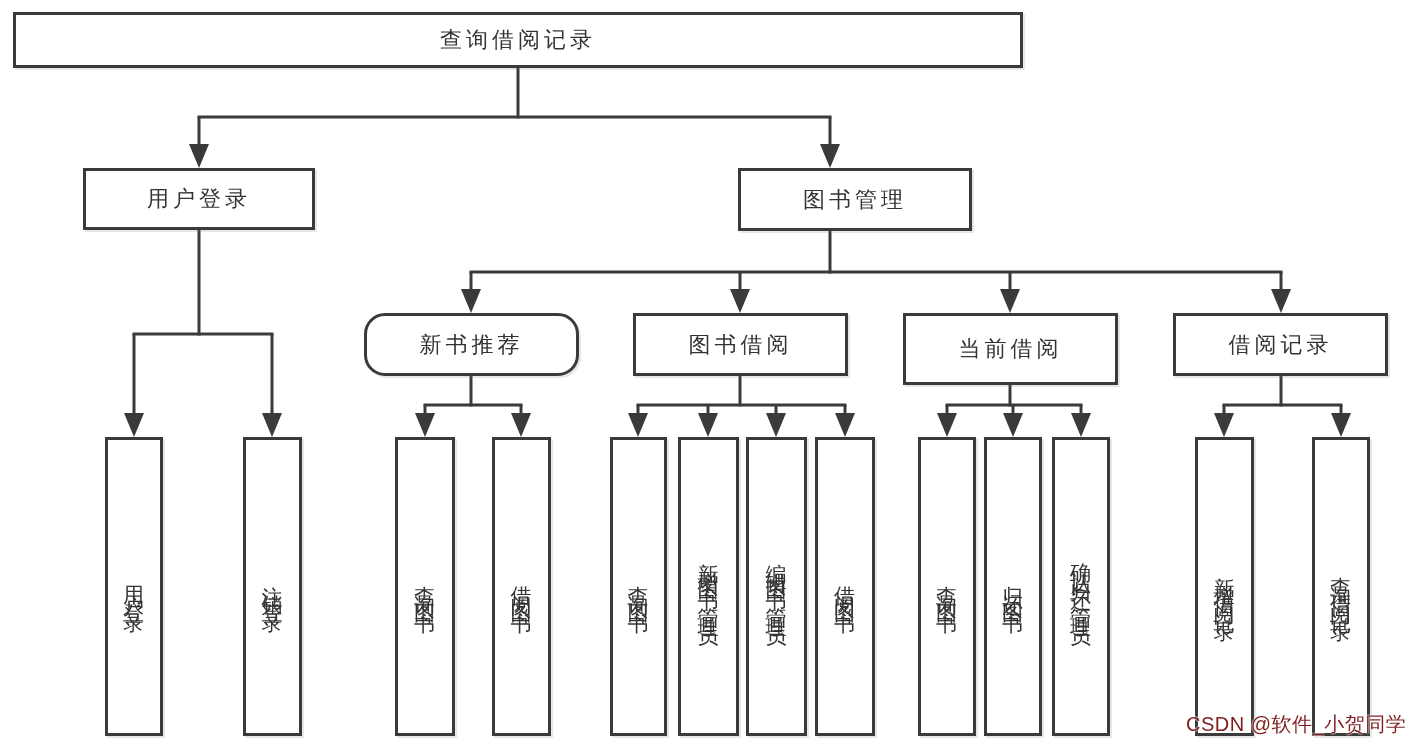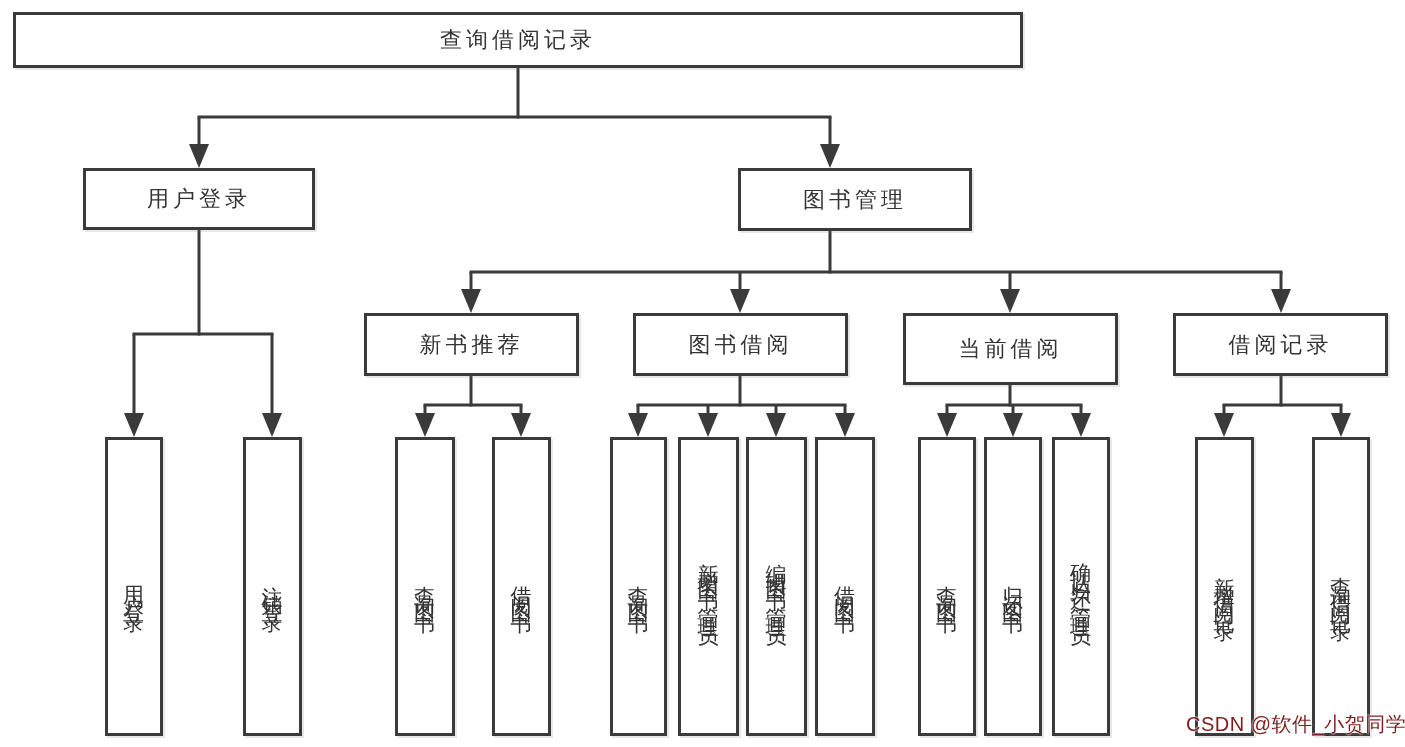--- a/index.html
+++ b/index.html
@@ -15,21 +15,21 @@
   }
   .htext{font-size:22px;letter-spacing:4px;white-space:nowrap;}
   .vtext{
     writing-mode:vertical-rl;text-orientation:mixed;
     font-size:21px;letter-spacing:9px;line-height:1;white-space:nowrap;
   }
   
   .n-root{left:13px;top:12px;width:1010px;height:56px;}
   .n-l2a{left:83px;top:168px;width:232px;height:62px;}
   .n-l2b{left:713px;top:168px;width:234px;height:63px;margin-left:25px;}
-  .n-l3a{left:364px;top:313px;width:215px;height:63px;}
+  .n-l3a{left:364px;top:313px;width:215px;height:63px;border-radius:21px;}
   .n-l3b{left:633px;top:313px;width:215px;height:63px;text-align:right;}
   .n-l3c{left:903px;top:313px;width:215px;height:72px;}
   .n-l3d{left:1173px;top:313px;width:215px;height:63px;}
   .leaf{top:437px;height:299px;}
   .lf1{left:105px;width:58px;}
   .lf2{left:243px;width:59px;}
   .lf3{left:395px;width:60px;}
   .lf4{left:492px;width:59px;}
   .lf5{left:610px;width:57px;}
   .lf6{left:678px;width:61px;}

